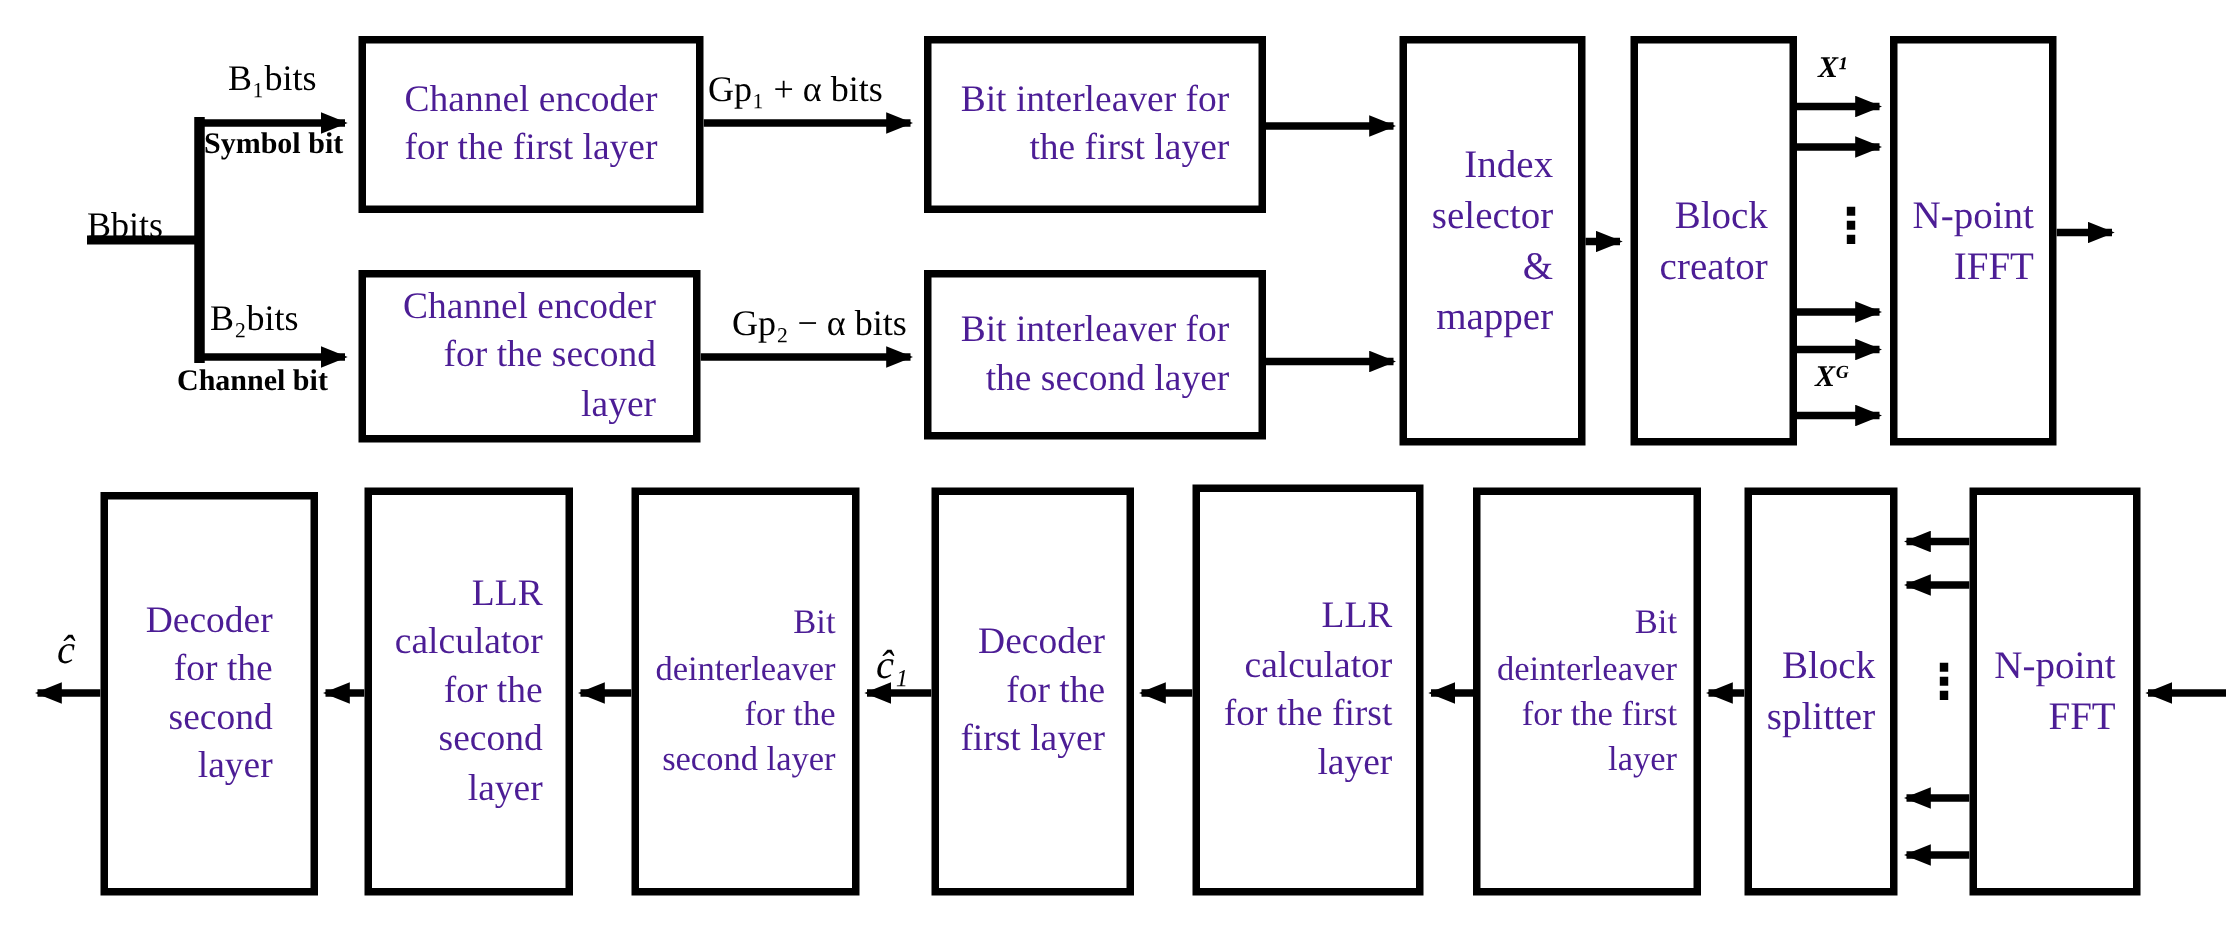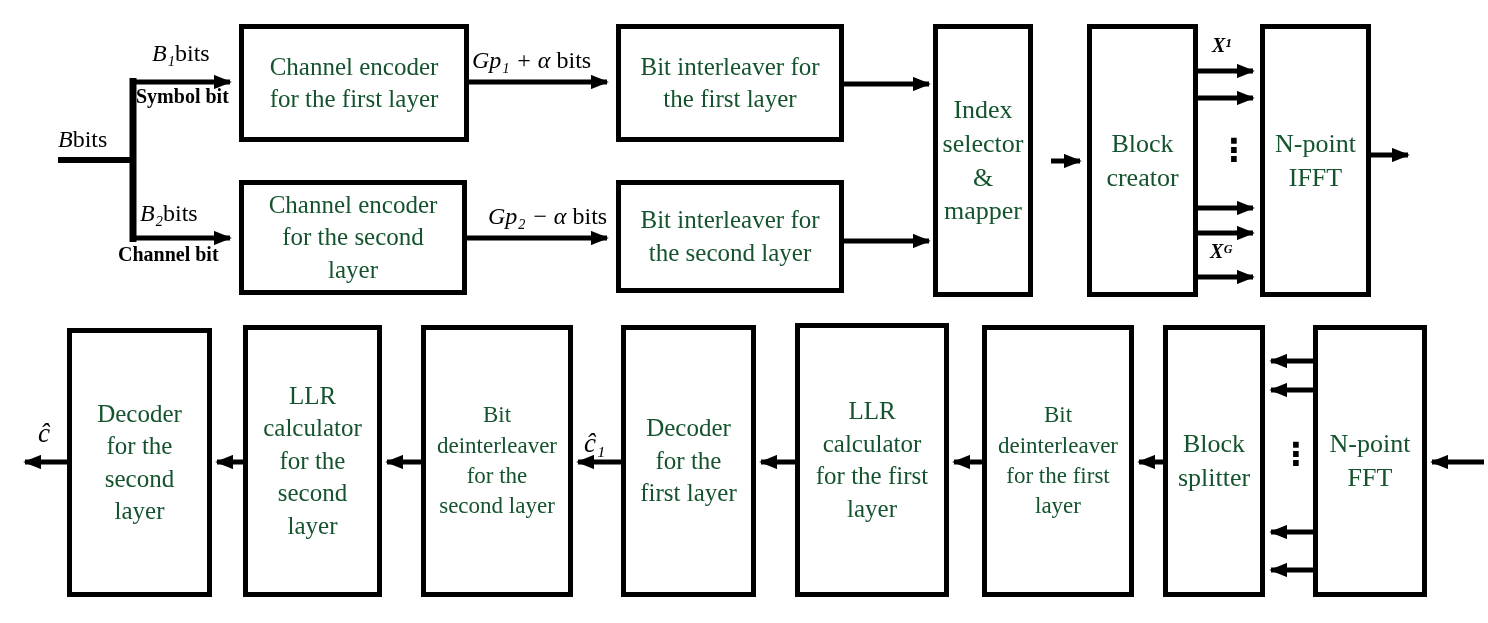--- a/index.html
+++ b/index.html
@@ -7,28 +7,28 @@
     position:relative;width:1488px;height:623px;background:#ffffff;
     font-family:"Liberation Serif","DejaVu Serif",serif;color:#000;
     overflow:hidden;
   }
   #wires{position:absolute;left:0;top:0;width:1488px;height:623px;}
   .box{
     position:absolute;box-sizing:border-box;border:5px solid #000;background:#fff;
     display:flex;align-items:center;justify-content:center;
   }
   .box-label{
-    white-space:pre;text-align:center;line-height:1.3;font-size:25px;color:#14532d;
+    white-space:pre;text-align:right;line-height:1.3;font-size:25px;color:#4c1d95;
   }
   .f27 .box-label{font-size:26px;}
   .f23 .box-label{font-size:23px;line-height:1.32;}
   .f26 .box-label{font-size:25px;}
   .lbl{position:absolute;white-space:nowrap;color:#000;}
   .math{font-size:24px;}
-  .math .var{font-style:italic;}
+  .math .var{}
   .math .unit{font-style:normal;}
   .bold-label{font-weight:bold;font-size:20px;}
   .hat{font-style:italic;font-size:27px;}
   .supvar{font-style:italic;font-weight:bold;font-size:20px;}
   .dots{font-family:"DejaVu Serif","DejaVu Sans",serif;font-weight:bold;font-size:32px;line-height:1;}
 </style>
 </head>
 <body>
 
 <div id="canvas">
@@ -89,21 +89,21 @@
 layer</span>
   </div>
   <div class="box" style="left:616px;top:24px;width:228px;height:118px">
     <span class="box-label">Bit interleaver for
 the first layer</span>
   </div>
   <div class="box" style="left:616px;top:180px;width:228px;height:113px">
     <span class="box-label">Bit interleaver for
 the second layer</span>
   </div>
-  <div class="box f27" style="left:933px;top:24px;width:100px;height:273px">
+  <div class="box f27" style="left:933px;top:24px;width:124px;height:273px">
     <span class="box-label">Index
 selector
 &amp;
 mapper</span>
   </div>
   <div class="box f27" style="left:1087px;top:24px;width:111px;height:273px">
     <span class="box-label">Block
 creator</span>
   </div>
   <div class="box f27" style="left:1260px;top:24px;width:111px;height:273px">
@@ -149,21 +149,21 @@
   </div>
   <div class="box f27" style="left:1163px;top:325px;width:102px;height:272px">
     <span class="box-label">Block
 splitter</span>
   </div>
   <div class="box f27" style="left:1313px;top:325px;width:114px;height:272px">
     <span class="box-label">N-point
 FFT</span>
   </div>
 
-  <div class="lbl math" style="left:58px;top:126px">
+  <div class="lbl math" style="left:58px;top:138px">
     <span class="var">B</span><span class="unit">bits</span>
   </div>
   <div class="lbl math" style="left:152px;top:40px">
     <span class="var">B₁</span><span class="unit">bits</span>
   </div>
   <div class="lbl bold-label" style="left:136px;top:85px">Symbol bit</div>
   <div class="lbl math" style="left:140px;top:200px">
     <span class="var">B₂</span><span class="unit">bits</span>
   </div>
   <div class="lbl bold-label" style="left:118px;top:243px">Channel bit</div>

